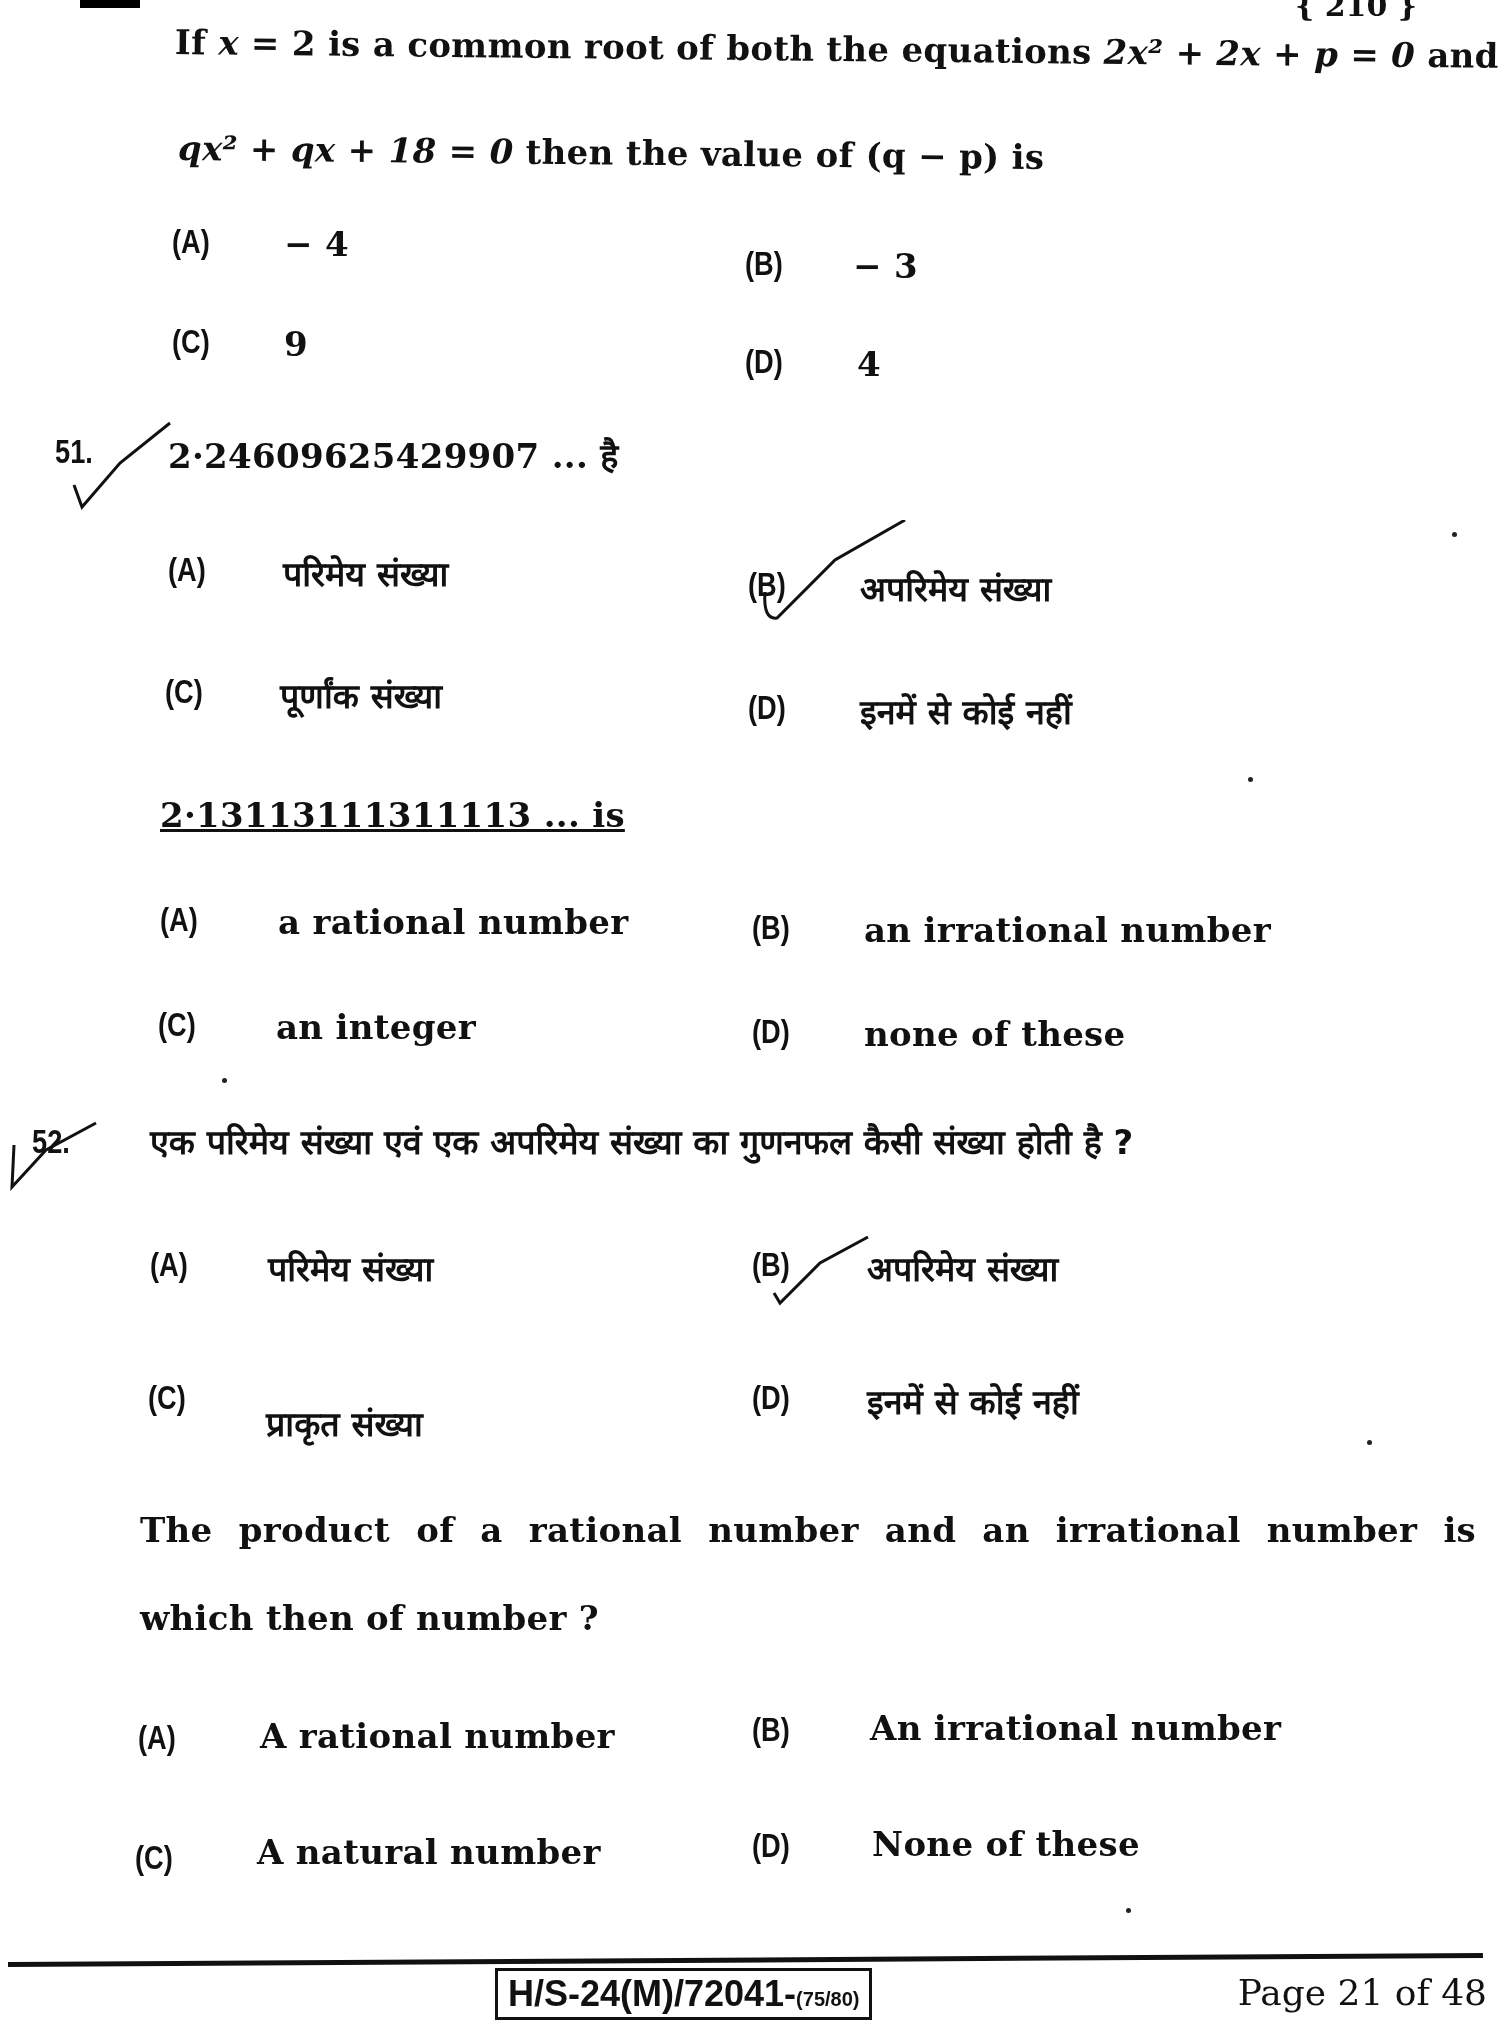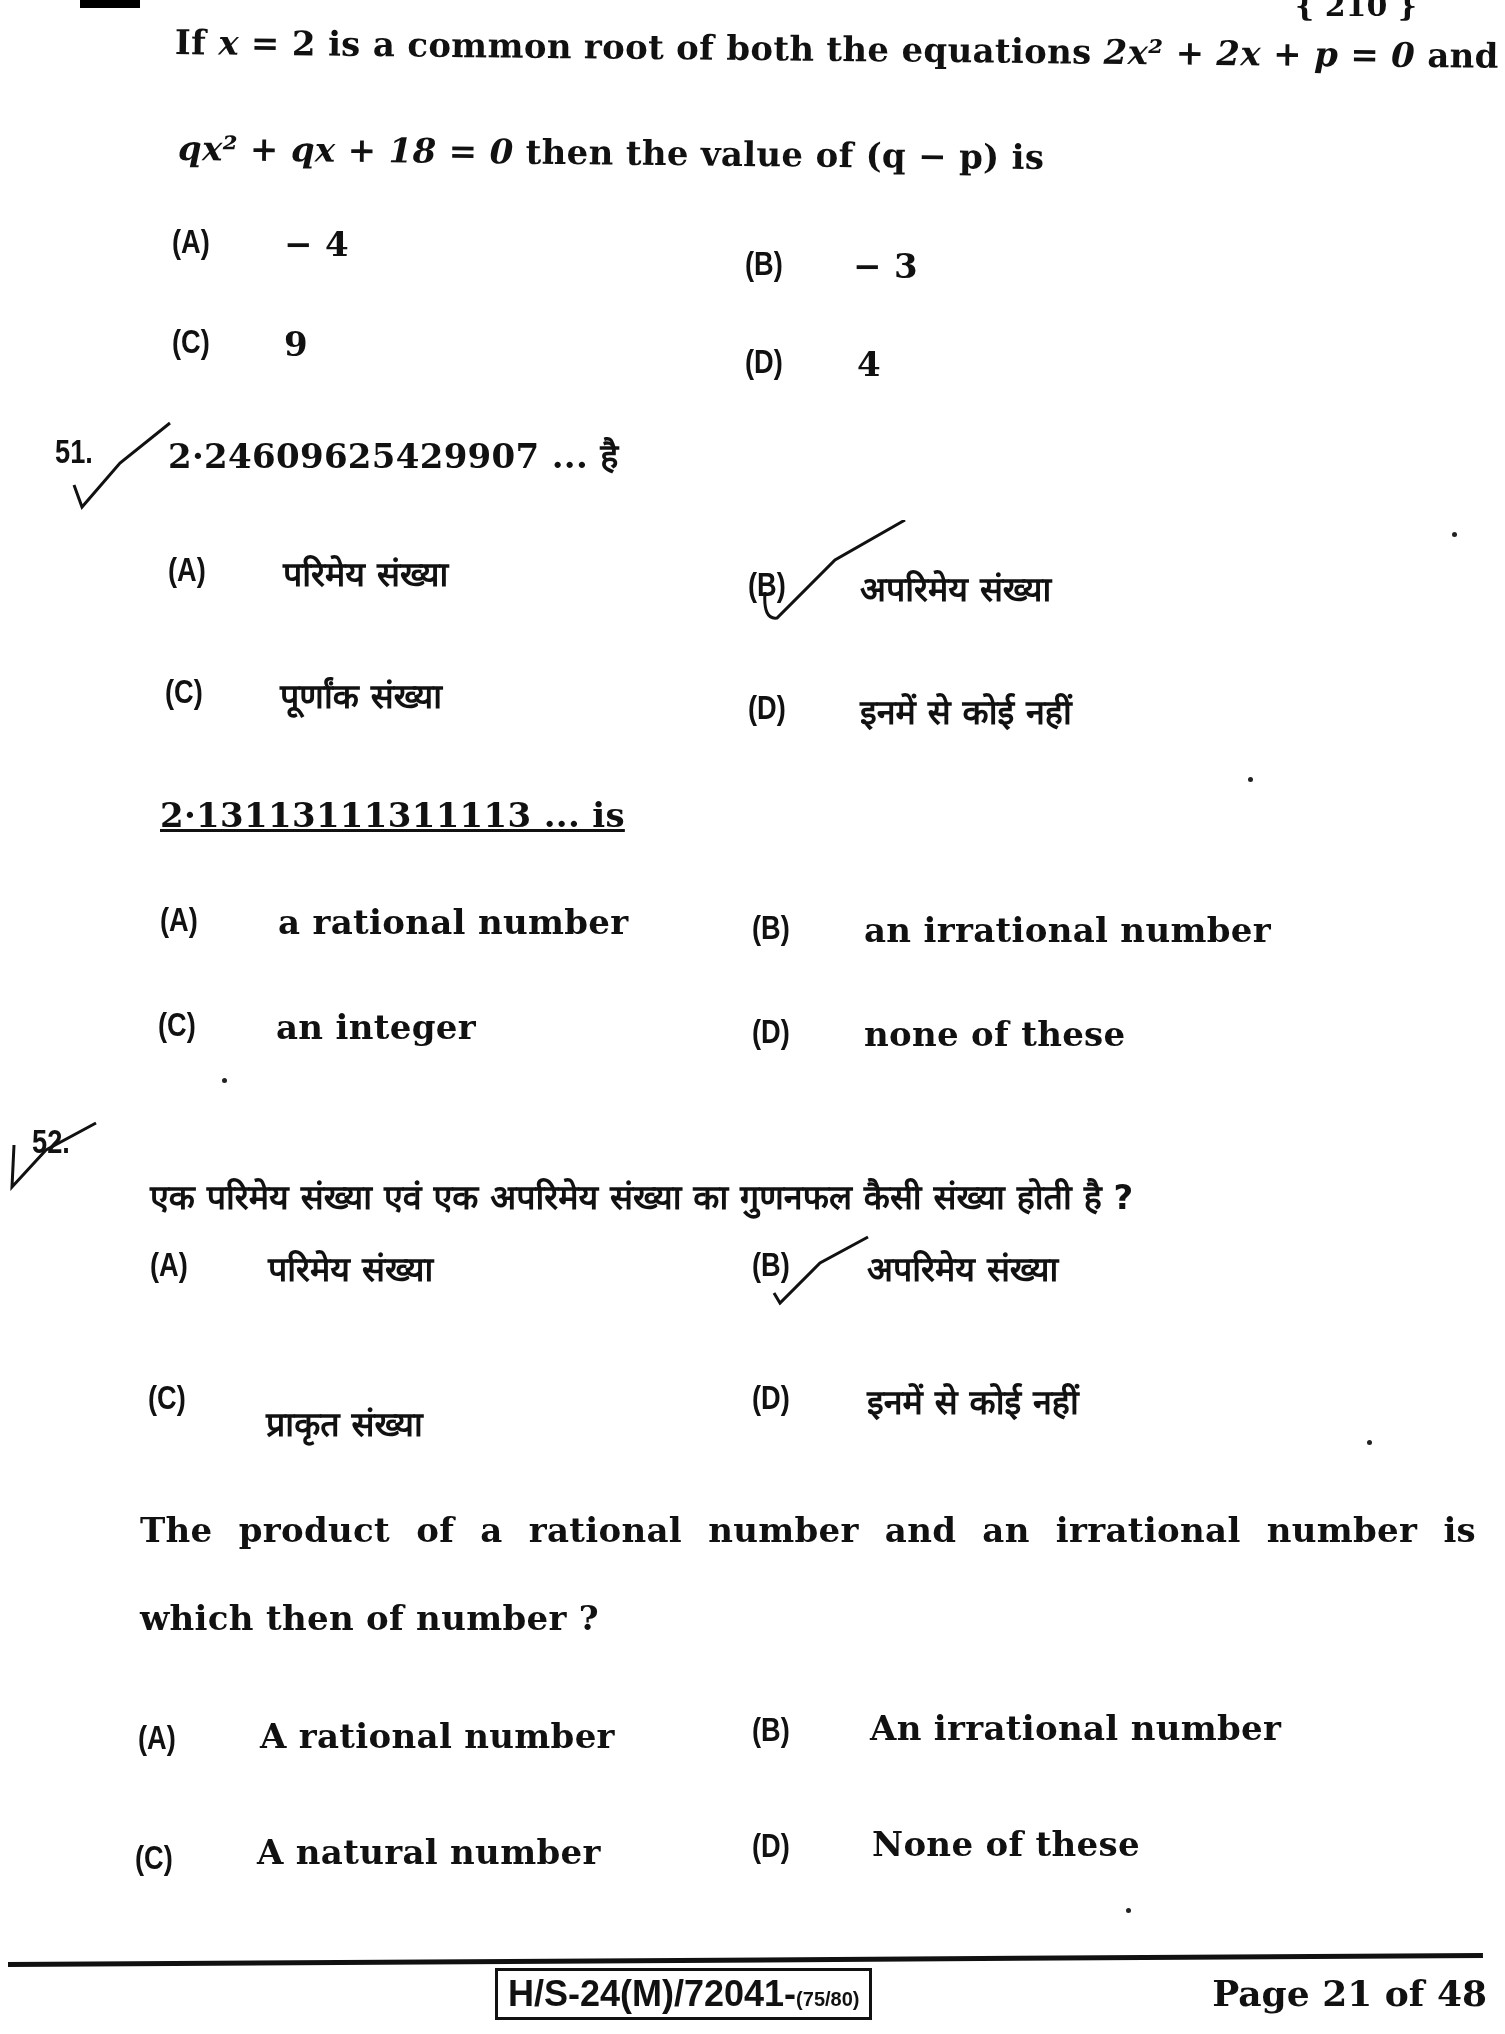--- a/index.html
+++ b/index.html
@@ -12,21 +12,21 @@
   .en { font-family: "DejaVu Serif", serif; font-weight: bold; font-size: 34px; letter-spacing: 0.3px; }
   .hi { font-family: "DejaVu Sans", "Liberation Sans", sans-serif; font-weight: bold; font-size: 34px; }
   .lbl { font-family: "Liberation Sans", sans-serif; font-weight: bold; font-size: 34px; transform: scaleX(0.8); transform-origin: left; display: inline-block; }
   .math { font-style: italic; }
   .topbar { left: 80px; top: 0; width: 60px; height: 8px; background: #000; }
   .pagenum { right: 88px; top: -12px; font-size: 30px; font-weight: bold; font-family: "DejaVu Serif", serif; }
   .tick svg { display: block; }
   .footer-line { left: 8px; width: 1475px; height: 5px; background: #111; top: 1962px; transform: rotate(-0.35deg); transform-origin: left; }
   .code-box { left: 495px; top: 1968px; border: 3px solid #111; padding: 2px 10px; font-family: "Liberation Sans", sans-serif; font-weight: bold; font-size: 36px; text-align: right; }
   .code-box small { font-size: 20px; }
-  .page-footer { right: 18px; top: 1972px; font-family: "DejaVu Serif", serif; font-weight: bold; font-size: 36px; }
+  .page-footer { right: 18px; top: 1972px; font-family: "DejaVu Serif", serif; font-weight: normal; font-size: 36px; }
   .dot { width: 5px; height: 5px; background: #222; border-radius: 50%; position: absolute; }
 </style>
 </head>
 <body>
 
 <div class="abs topbar"></div>
 <div class="abs pagenum">{ 210 }</div>
 
 <div class="abs en" style="left:175px; top:22px; transform: rotate(0.6deg); transform-origin:left;">
   <span>If </span><span class="math">x</span><span> = 2 is a common root of both the equations </span><span class="math">2x² + 2x + p = 0</span><span> and</span>
@@ -100,21 +100,21 @@
   <span class="lbl">(D)</span>
   <span class="en abs" style="left:112px; top:2px;">none of these</span>
 </div>
 
 <div class="abs lbl" style="left:32px; top:1122px;">52.</div>
 <div class="abs tick" style="left:6px; top:1115px;">
   <svg width="100" height="80">
       <path d="M8 30 L6 72 L40 35 L90 8" stroke="#111" stroke-width="3" fill="none"></path>
     </svg>
 </div>
-<div class="abs hi" style="left:150px; top:1173px;text-align:center;">एक परिमेय संख्या एवं एक अपरिमेय संख्या का गुणनफल कैसी संख्या होती है ?</div>
+<div class="abs hi" style="left:150px; top:1118px;text-align:center;">एक परिमेय संख्या एवं एक अपरिमेय संख्या का गुणनफल कैसी संख्या होती है ?</div>
 
 <div class="abs" style="left:150px; top:1245px;">
   <span class="lbl">(A)</span>
   <span class="hi abs" style="left:118px; top:0px;">परिमेय संख्या</span>
 </div>
 <div class="abs" style="left:752px; top:1245px;">
   <span class="lbl">(B)</span>
   <span class="hi abs" style="left:115px; top:0px;">अपरिमेय संख्या</span>
 </div>
 <div class="abs tick" style="left:770px; top:1235px;">

